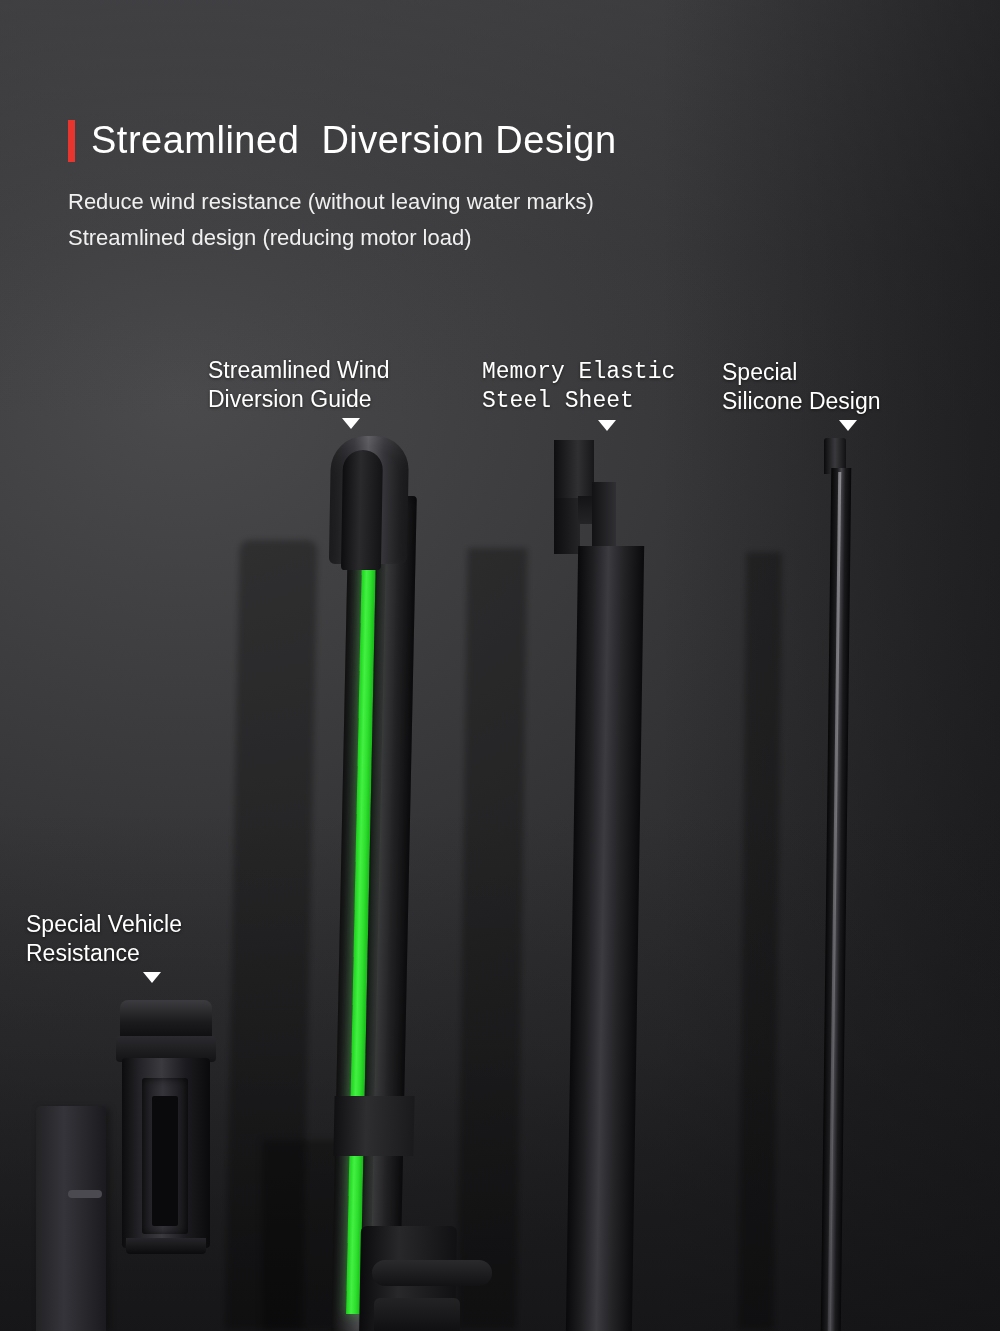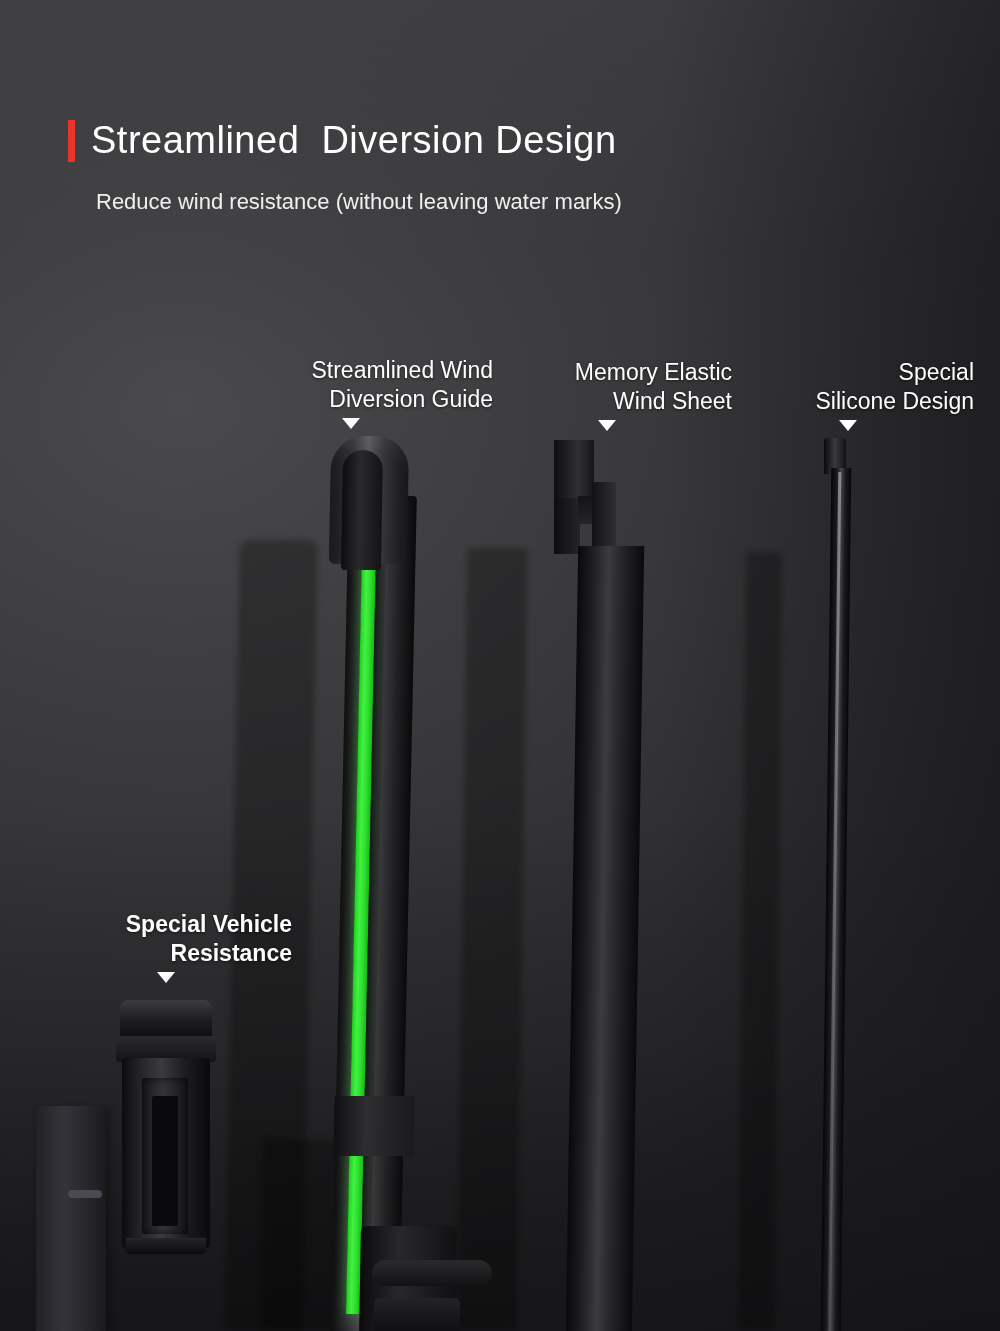--- a/index.html
+++ b/index.html
@@ -63,49 +63,48 @@
   .title-text {
     color: #ffffff;
     font-size: 38px;
     font-weight: 400;
     letter-spacing: 0.5px;
     line-height: 1.1;
     white-space: pre;
   }
   .subtitle {
     margin-top: 22px;
-    margin-left: 28px;
     color: #f0f0f0;
     font-size: 22px;
     line-height: 1.65;
     font-weight: 400;
   }
 
   
   .callout {
     position: absolute;
-    text-align: right;
+    text-align: left;
     color: #ffffff;
     font-size: 23px;
     line-height: 1.25;
     z-index: 40;
     text-shadow: 0 1px 3px rgba(0,0,0,0.55);
   }
   .callout .arrow {
     display: block;
     margin: 4px auto 0;
     width: 0; height: 0;
     border-left: 9px solid transparent;
     border-right: 9px solid transparent;
     border-top: 11px solid #ffffff;
   }
   .callout.c1 { left: 208px; top: 356px; width: 285px; }
-  .callout.c2 { left: 482px; top: 358px; width: 250px; }
+  .callout.c2 { left: 482px; top: 358px; width: 250px; font-family: Liberation Mono, monospace; }
   .callout.c3 { left: 722px; top: 358px; width: 252px; }
-  .callout.c4 { left: 40px; top: 910px; width: 252px; font-weight: bold; }
+  .callout.c4 { left: 26px; top: 910px; width: 252px; }
 
   
   .stage {
     position: absolute;
     inset: 0;
     z-index: 10;
   }
 
   
   .shadow {
@@ -399,32 +398,33 @@
 
   <div class="light-bottom"></div>
 
   <div class="header">
     <div class="title-row">
       <div class="title-bar"></div>
       <div class="title-text">Streamlined  Diversion Design</div>
     </div>
     <div class="subtitle">
       <div>Reduce wind resistance (without leaving water marks)</div>
+      <div>Streamlined design (reducing motor load)</div>
     </div>
   </div>
 
   <div class="callout c1">
     <div>Streamlined Wind</div>
     <div>Diversion Guide</div>
     <span class="arrow"></span>
   </div>
 
   <div class="callout c2">
     <div>Memory Elastic</div>
-    <div>Wind Sheet</div>
+    <div>Steel Sheet</div>
     <span class="arrow"></span>
   </div>
 
   <div class="callout c3">
     <div>Special</div>
     <div>Silicone Design</div>
     <span class="arrow"></span>
   </div>
 
   <div class="callout c4">

